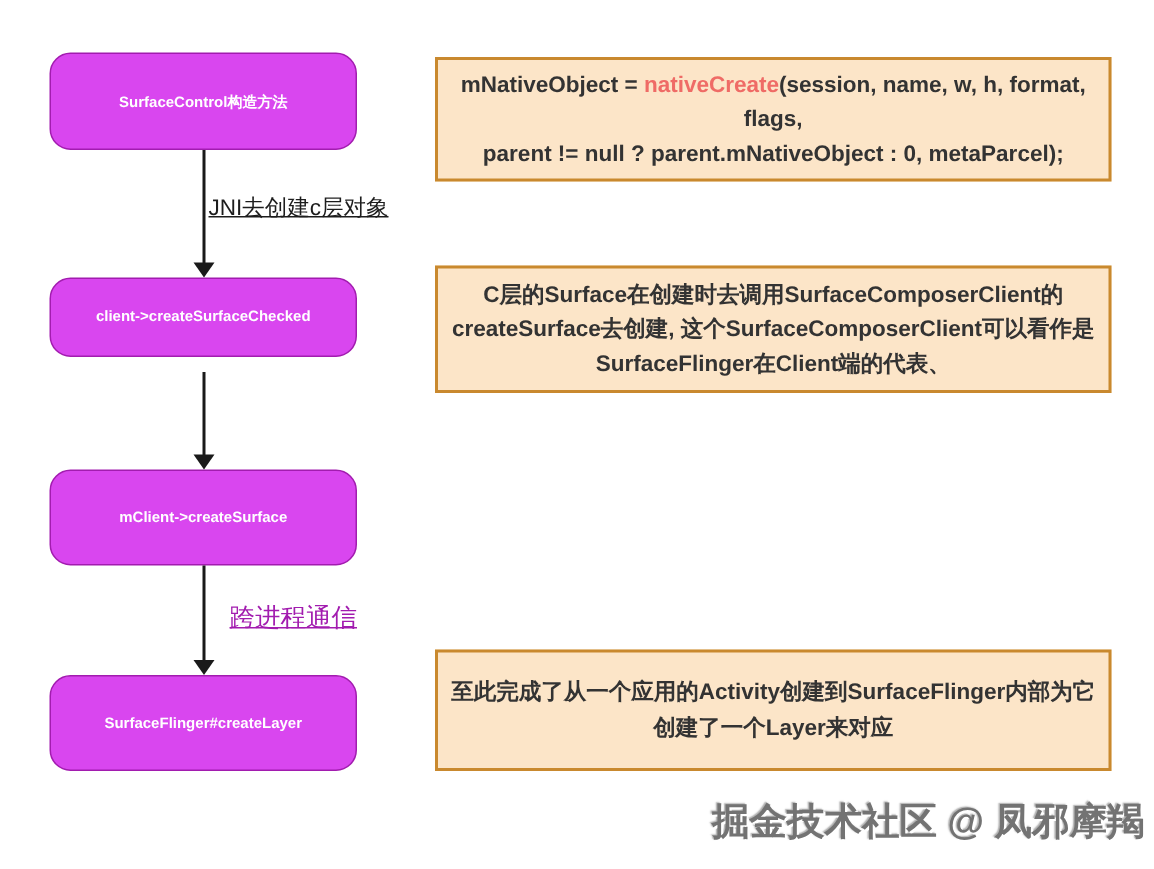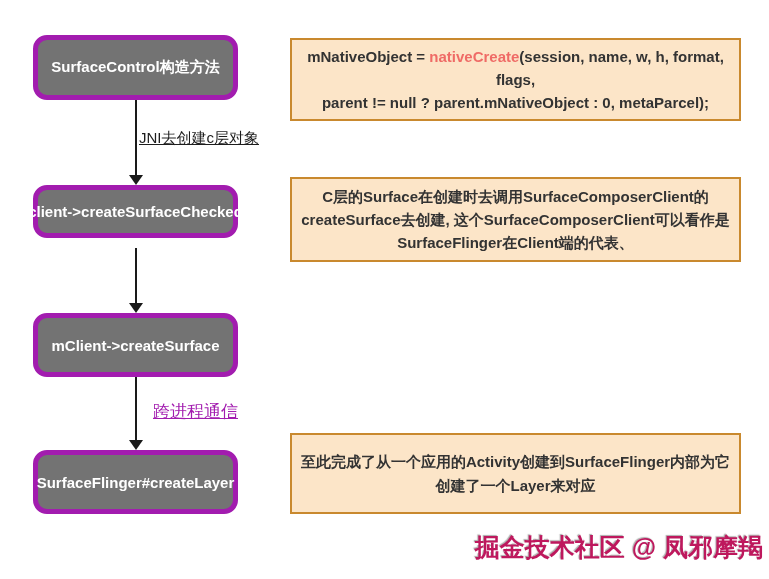--- a/index.html
+++ b/index.html
@@ -14,25 +14,25 @@
     height: 579px;
     background: #ffffff;
     overflow: hidden;
   }
 
   
   .node {
     position: absolute;
     left: 33px;
     width: 205px;
-    background: #737373;
-    border: 5px solid #a21caf;
+    background: #d946ef;
+    border: 1px solid #a21caf;
     border-radius: 14px;
     color: #ffffff;
-    font-size: 15px;
+    font-size: 10px;
     font-weight: bold;
     display: flex;
     align-items: center;
     justify-content: center;
     text-align: center;
     white-space: nowrap;
     box-sizing: border-box;
   }
   .n1 { top: 35px;  height: 65px; }
   .n2 { top: 185px; height: 53px; }
@@ -109,21 +109,21 @@
   .note-text { white-space: pre-line; width: 100%; font-weight: bold; }
   .hl { color: #ef6b66; }
 
   
   .watermark {
     position: absolute;
     right: 6px;
     top: 531px;
     font-size: 25px;
     font-weight: bold;
-    color: #be185d;
+    color: #737373;
     white-space: nowrap;
     text-shadow: 1.5px 1.5px 0 #ffffff, -1px -1px 1px rgba(70,70,70,0.45);
   }
 </style>
 </head>
 <body>
 
 <div class="canvas">
 
   <div class="node n1">

